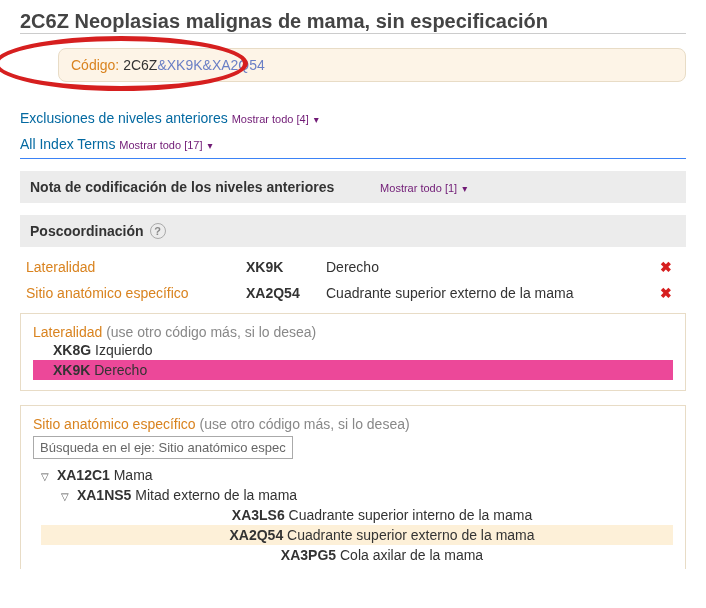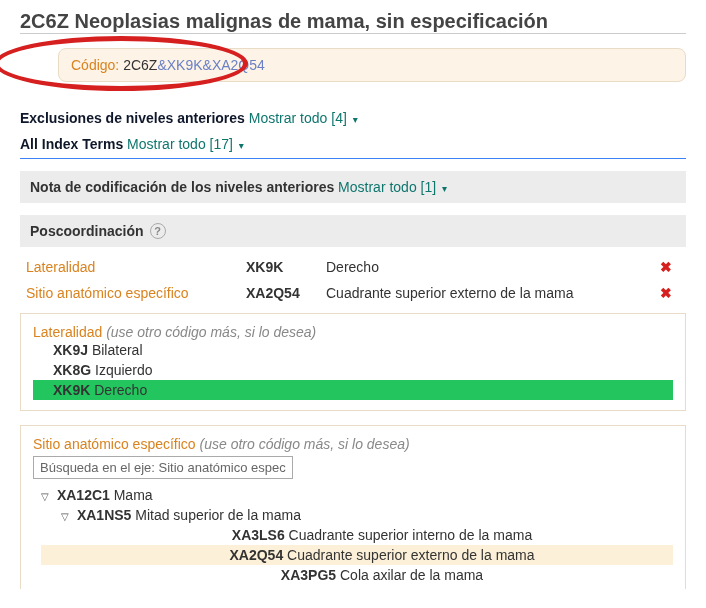--- a/index.html
+++ b/index.html
@@ -42,37 +42,37 @@
     height: 55px;
     border: 5px solid #d61f1f;
     border-radius: 50%;
     pointer-events: none;
     z-index: 5;
   }
   .section-row {
     margin: 10px 0;
   }
   .section-label {
-    font-weight: 700;
-    color: #0f172a;
+    font-weight: 400;
+    color: #0369a1;
   }
   .showall {
-    color: #0f766e;
-    font-size: 14px;
+    color: #701a75;
+    font-size: 11px;
     cursor: pointer;
   }
   .showall .tri::after { content: "▾"; font-size: 10px; margin-left:2px;}
   .underline { border-bottom: 1px solid #3b82f6; padding-bottom:6px; margin-bottom:6px;}
   .banner {
     background: #ececec;
     padding: 8px 10px;
     margin: 12px 0;
     font-weight: 600;
   }
-  .banner .showall { font-weight: 400; }
+  .banner .showall { font-weight: 400; margin-left: 42px; }
   .postcoord-header {
     background: #ececec;
     padding: 8px 10px;
     font-weight: 600;
     display:flex;
     align-items:center;
     gap:6px;
   }
   .help {
     display:inline-flex;
@@ -97,24 +97,24 @@
     font-weight:bold;
     cursor:pointer;
   }
   .subpanel {
     margin: 0 0 14px 0;
     padding: 10px 12px;
     border: 1px solid #e8dcc6;
     background:#fff;
   }
   .panel-title { color:#d9831f; }
-  .panel-hint { color:#888; font-style: italic; }
+  .panel-hint { color:#888; }
   .opt { padding: 2px 0 2px 20px; }
   .opt .code { font-weight:600; }
-  .opt.sel { background: #22c55e; }
+  .opt.sel { background: #ec4899; }
   .searchbox {
     border:1px solid #aaa;
     padding:3px 6px;
     width:260px;
     font-size:13px;
     color:#666;
     margin:4px 0 6px 0;
     font-family: inherit;
   }
   .tree { padding-left:8px; }
@@ -166,42 +166,41 @@
   <span>Cuadrante superior externo de la mama</span>
   <span class="x-icon">✖</span>
 </div>
 
 <div class="subpanel">
   <div>
     <span class="panel-title">Lateralidad</span>
     <span class="panel-hint">(use otro código más, si lo desea)</span>
   </div>
   <div id="lat-options">
-      <div class="opt"><span class="code">XK9J</span> Bilateral</div>
       <div class="opt"><span class="code">XK8G</span> Izquierdo</div>
       <div class="opt sel"><span class="code">XK9K</span> Derecho</div>
     </div>
 </div>
 
 <div class="subpanel" style="margin-bottom:0; border-bottom:none; padding-bottom:4px;">
   <div>
     <span class="panel-title">Sitio anatómico específico</span>
     <span class="panel-hint">(use otro código más, si lo desea)</span>
   </div>
   <input class="searchbox" value="Búsqueda en el eje: Sitio anatómico específi" style="">
   <div class="tree">
     <div class="tree-row">
       <span class="tog">▽</span>
       <span class="code bold">XA12C1</span>
       <span>Mama</span>
     </div>
     <div class="tree-row ind1">
       <span class="tog">▽</span>
       <span class="code bold">XA1NS5</span>
-      <span>Mitad superior de la mama</span>
+      <span>Mitad externo de la mama</span>
     </div>
     <div id="tree-leaves">
         <div class="tree-row ind2"><span class="code bold">XA3LS6</span> Cuadrante superior interno de la mama</div>
         <div class="tree-row ind2 sel"><span class="code bold">XA2Q54</span> Cuadrante superior externo de la mama</div>
         <div class="tree-row ind2"><span class="code bold">XA3PG5</span> Cola axilar de la mama</div>
       </div>
   </div>
 </div>
 
 </body></html>

